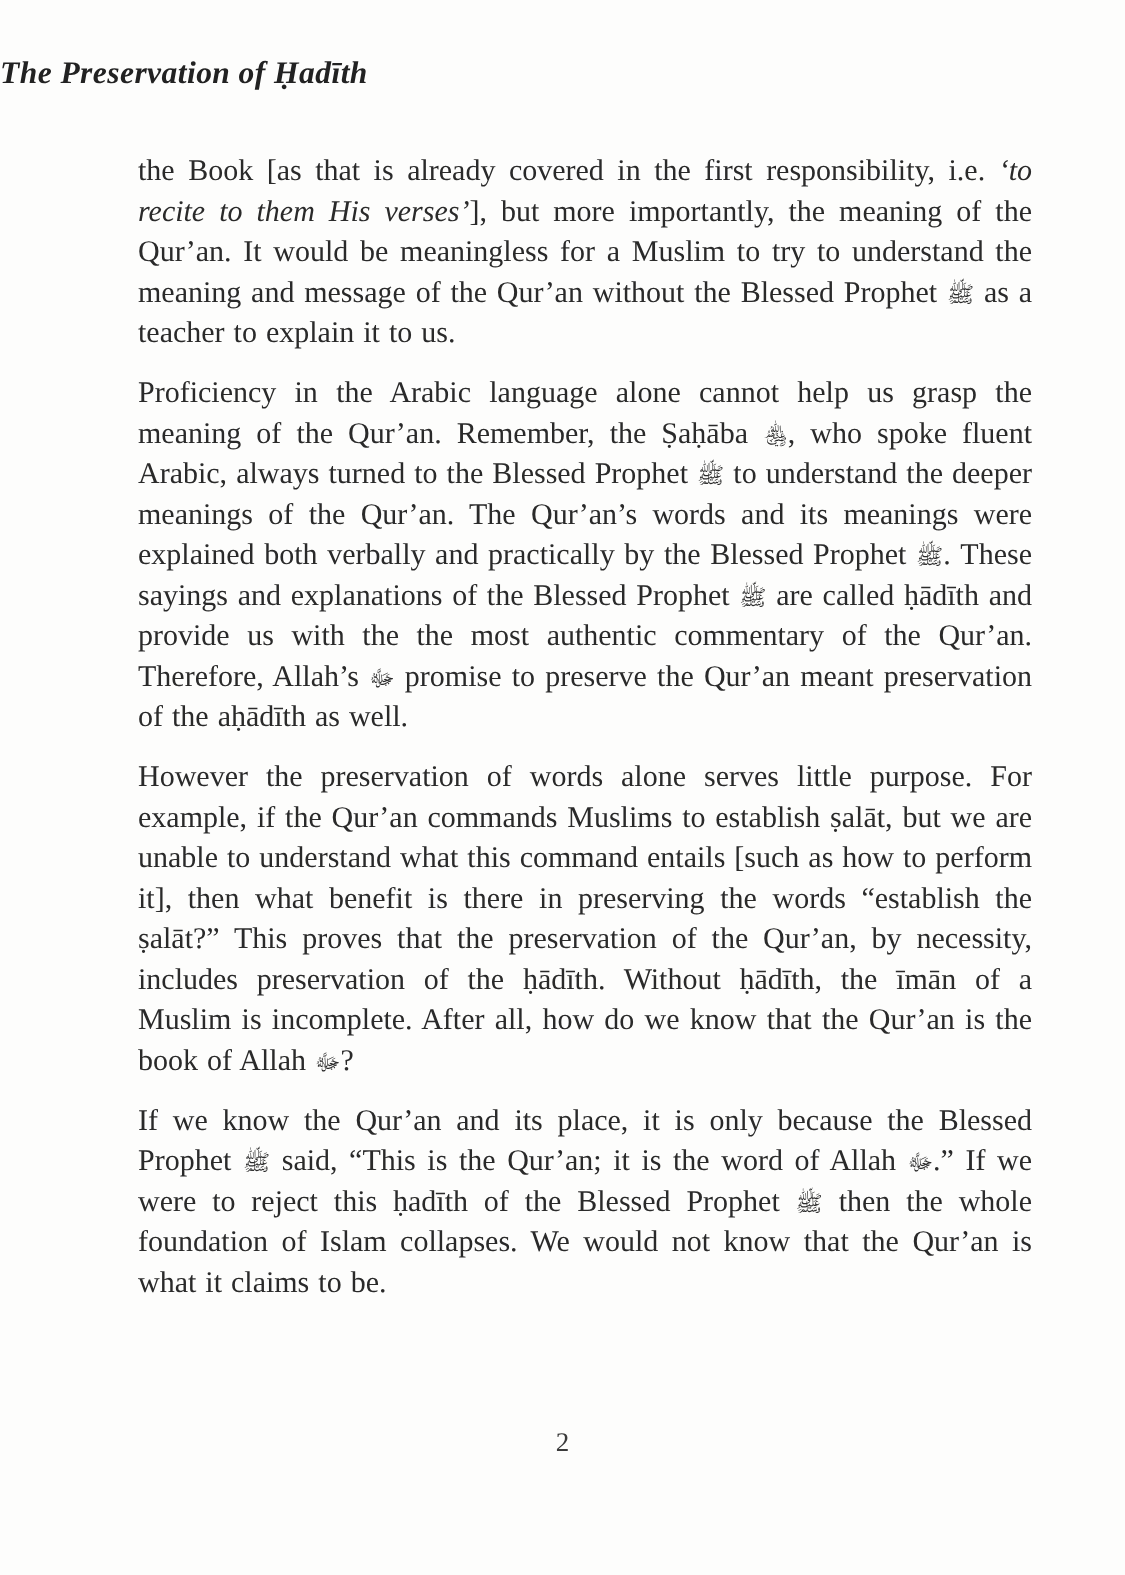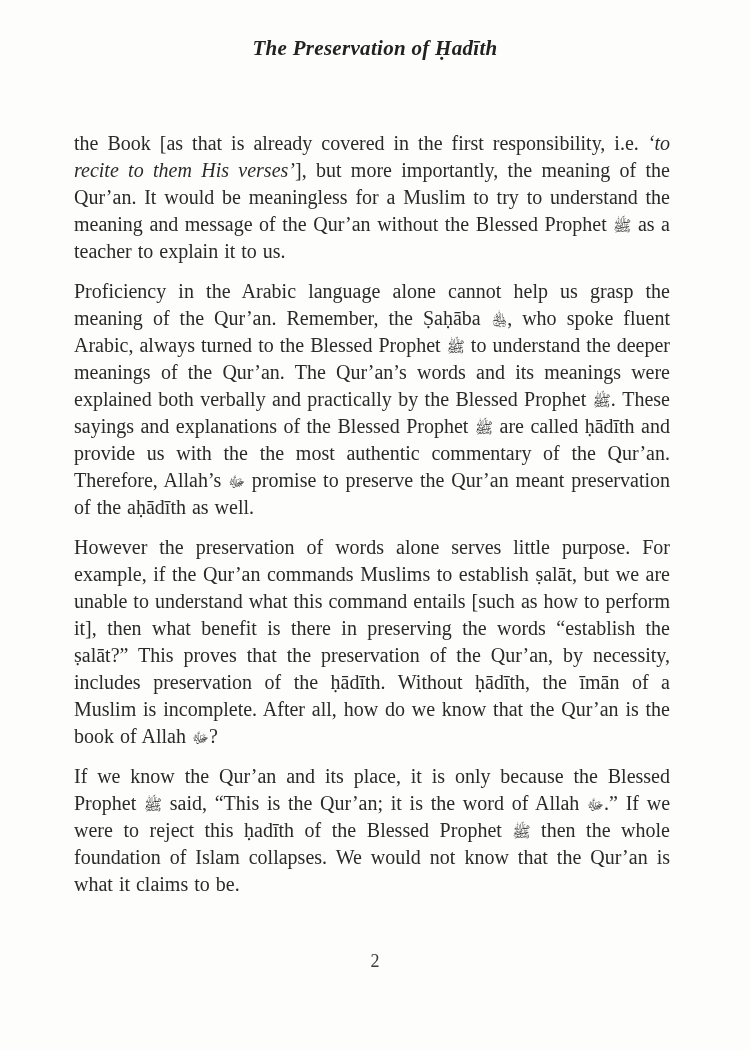--- a/index.html
+++ b/index.html
@@ -14,37 +14,35 @@
     background: #fdfdfc;
     font-family: "Liberation Serif", serif;
     color: #2a2a2a;
     overflow: hidden;
   }
   .running-header {
     position: absolute;
     top: 36px;
     left: 0;
     width: 100%;
-    text-align: center;
     font-size: 21px;
     font-style: italic;
     font-weight: bold;
     letter-spacing: 0.3px;
     color: #222222;
   }
   .body-text {
     position: absolute;
-    left: 74px;
+    left: 92px;
     top: 101px;
     width: 596px;
     font-size: 20px;
     line-height: 27px;
     text-align: justify;
     word-spacing: 1px;
-    margin-top: 29px;
   }
   .body-text p {
     margin: 0 0 13px 0;
     padding: 0;
   }
   .italic {
     font-style: italic;
   }
   .honorific {
     font-family: "DejaVu Sans", sans-serif;

